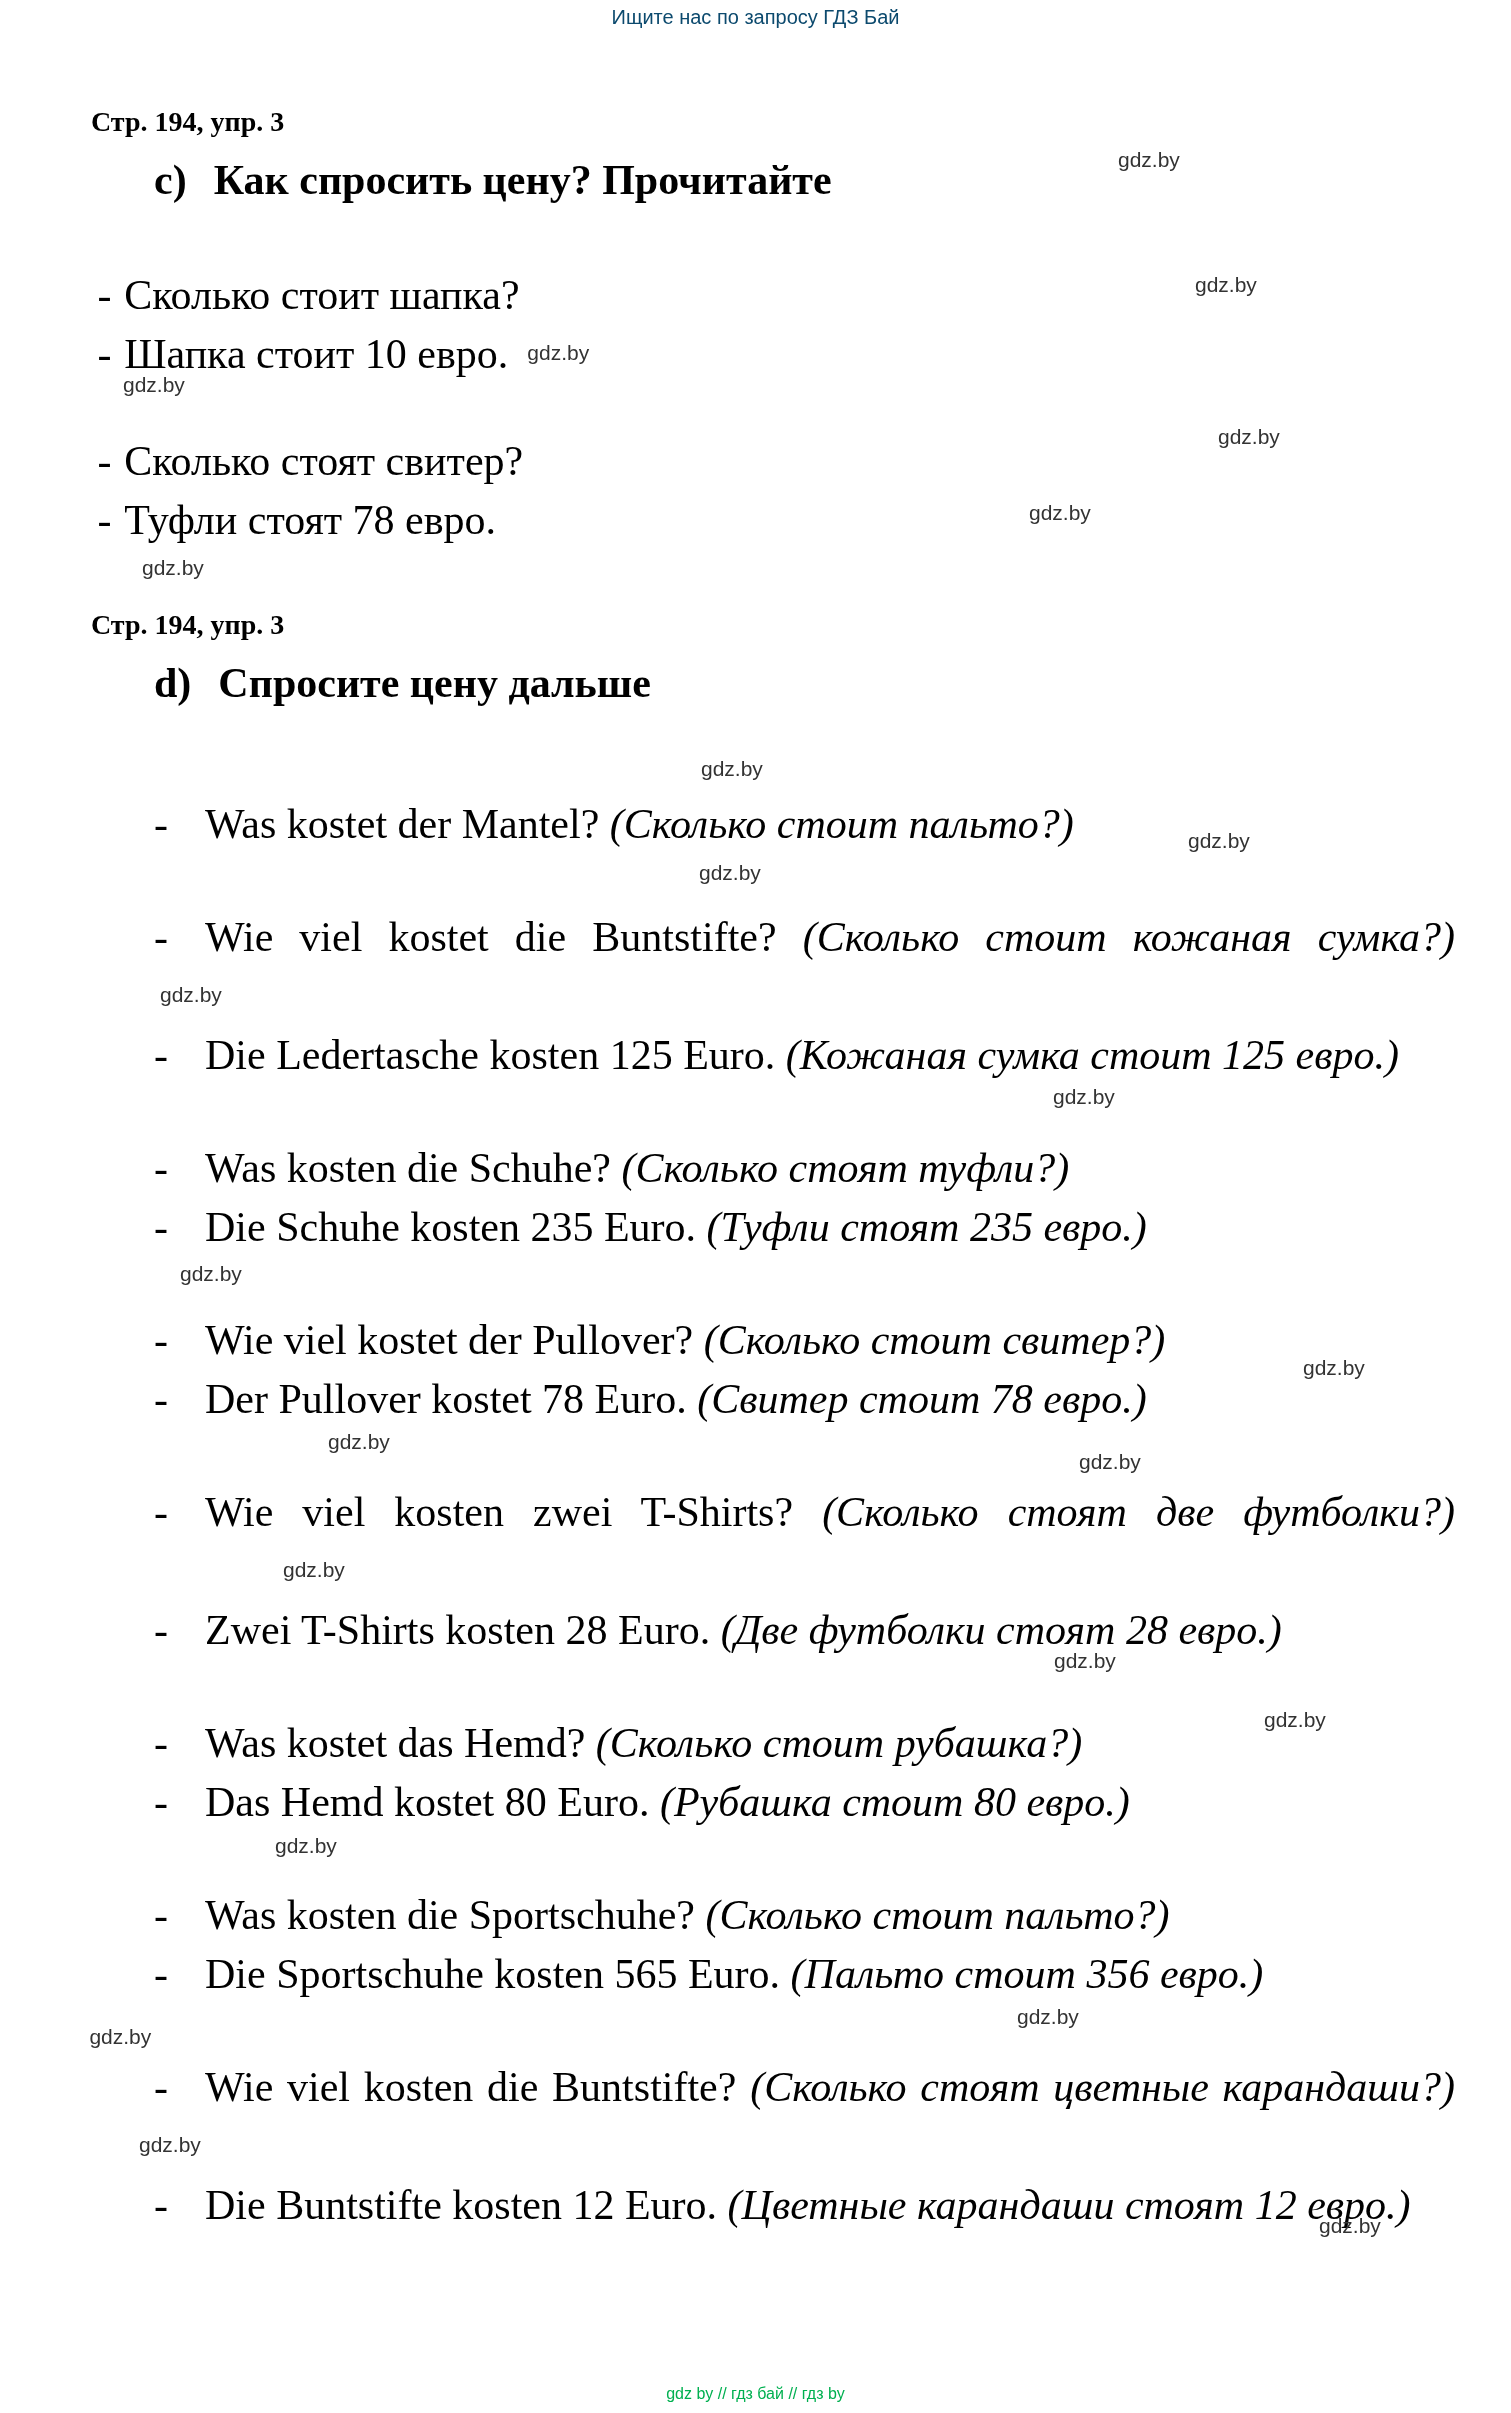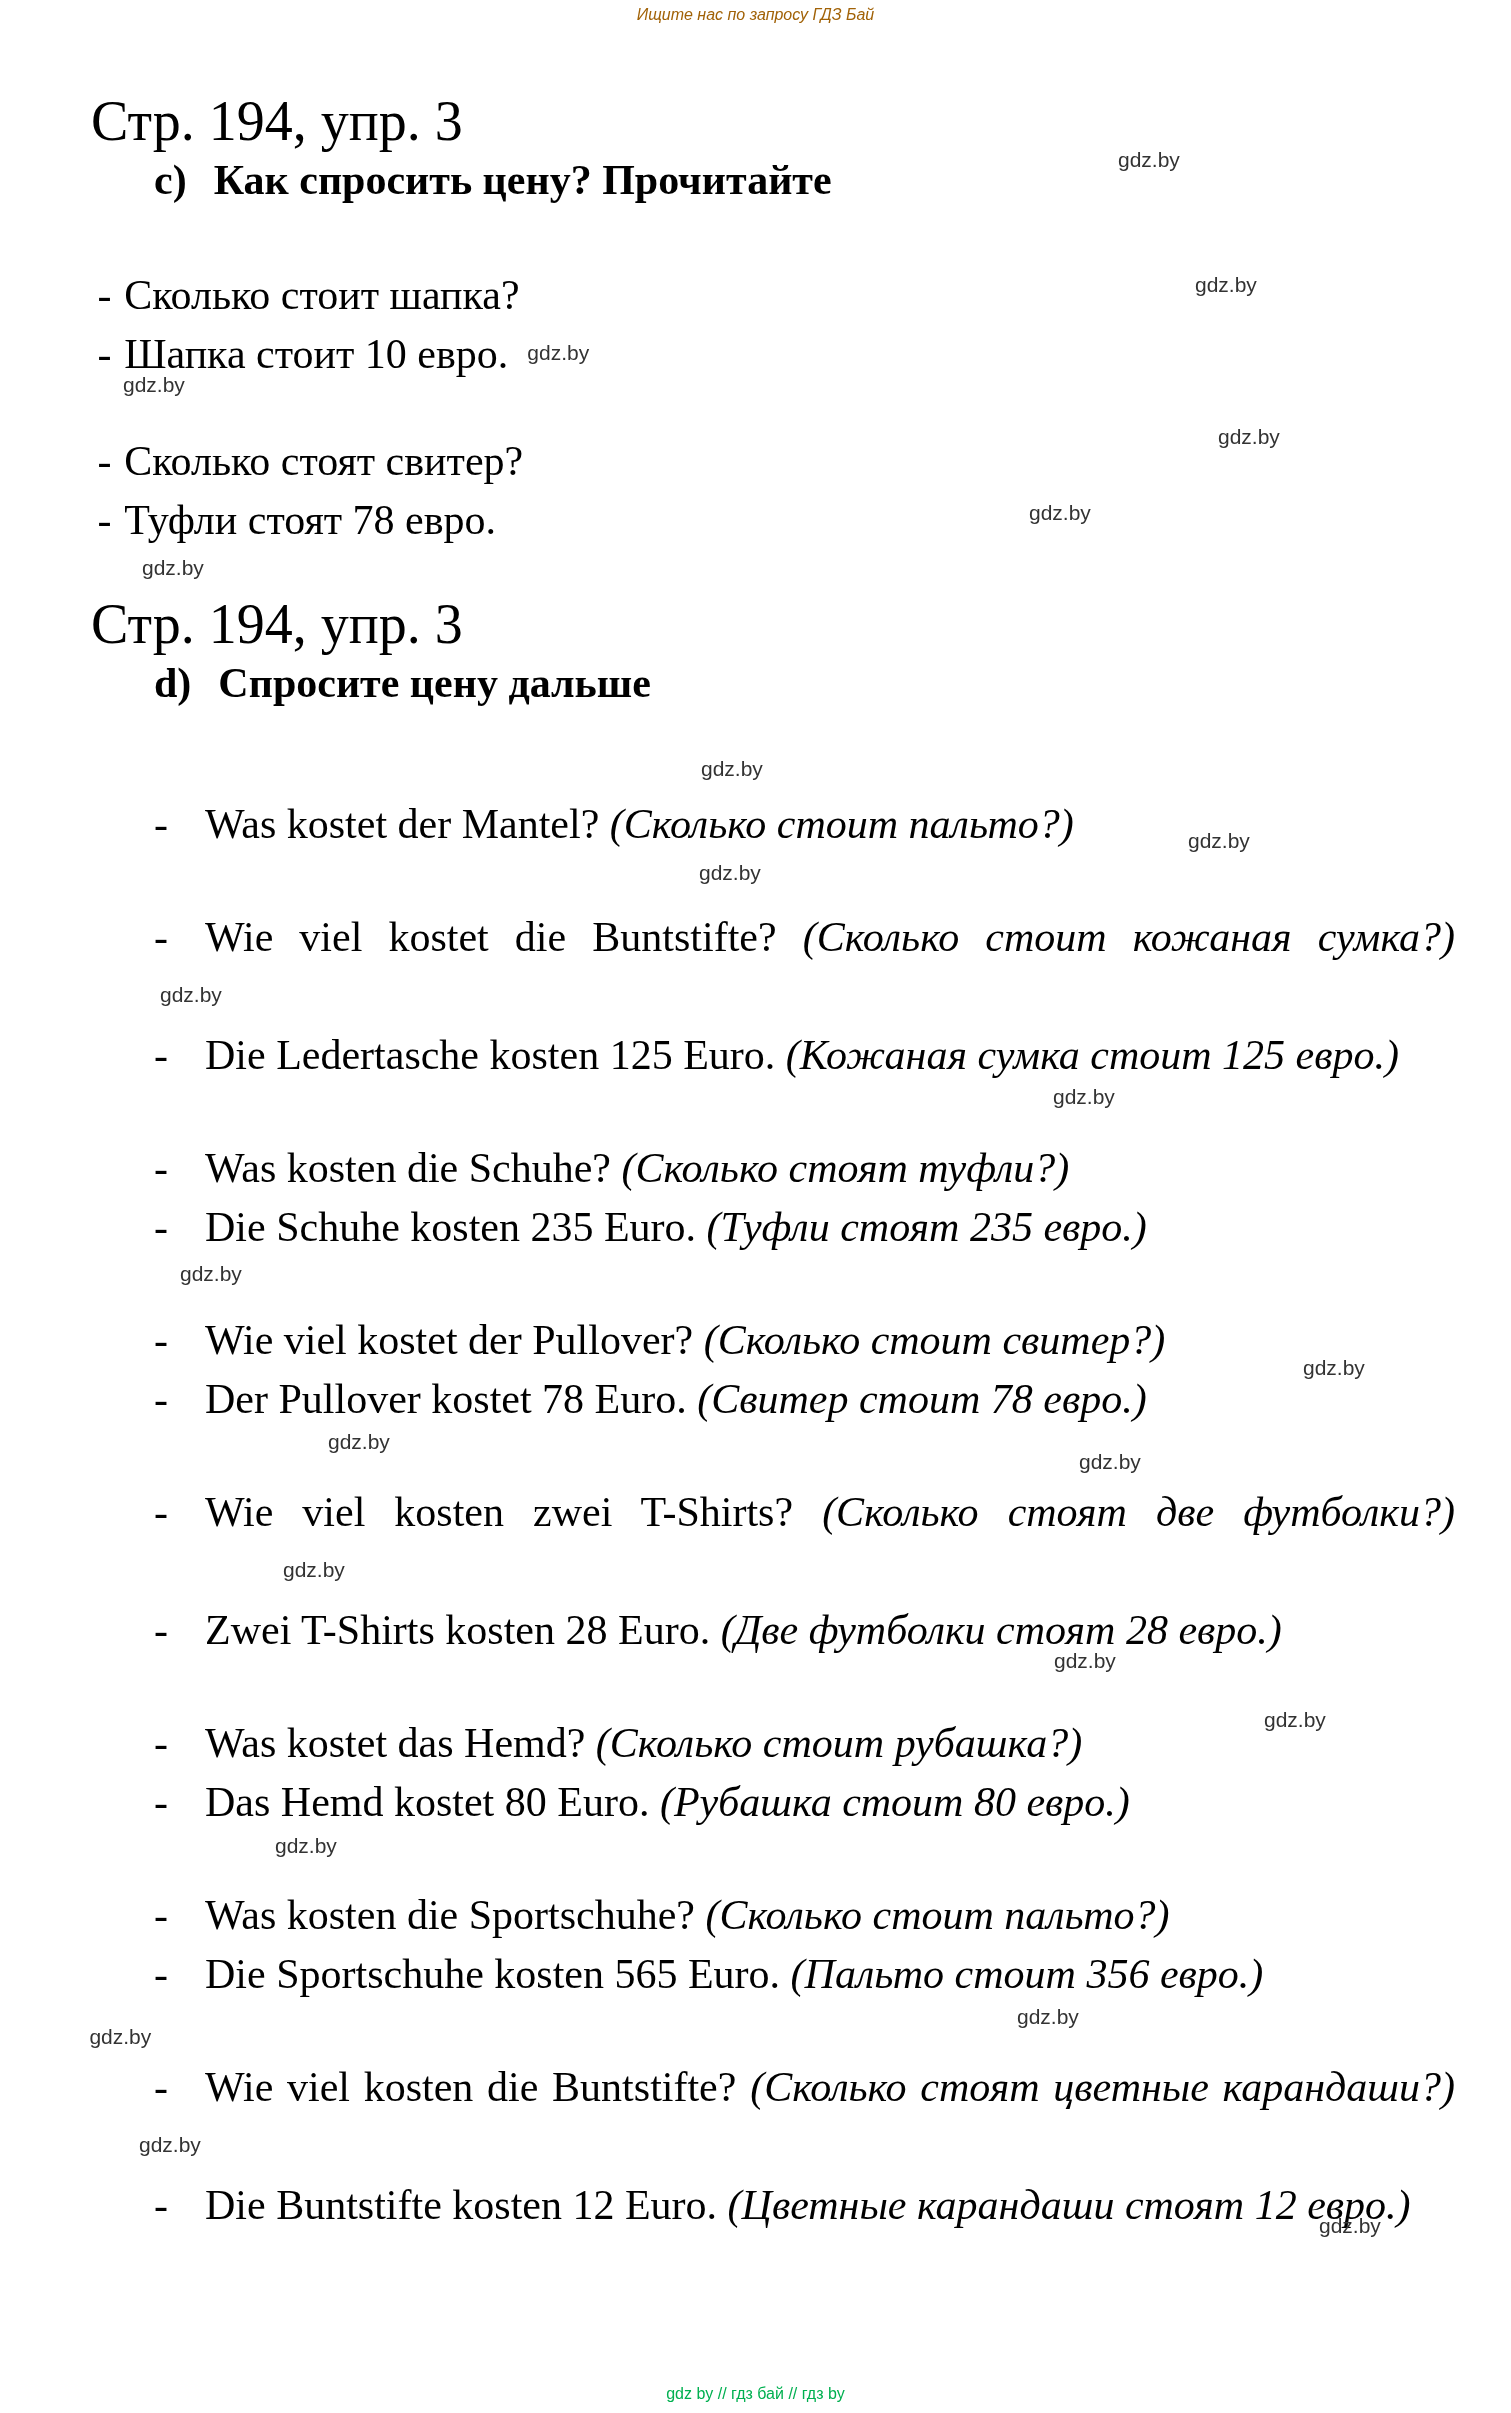--- a/index.html
+++ b/index.html
@@ -9,30 +9,30 @@
     width:1511px; height:2413px;
     background:#ffffff;
     overflow:hidden;
     font-family:"Liberation Serif", serif;
     color:#000000;
   }
   .banner {
     position:absolute; top:6.4px; left:0; width:100%;
     text-align:center;
     font-family:"Liberation Sans", sans-serif;
-    font-size:16px; color:#a16207;font-style:italic;
+    font-size:20px; color:#0c4a6e;
   }
   .footer {
     position:absolute; bottom:9.6px; left:0; width:100%;
     text-align:center;
     font-family:"Liberation Sans", sans-serif;
     font-size:16px; color:#00B050;
   }
   .content { position:relative; padding:92px 56px 0 91px; }
-  .hdr { font-size:56px; font-weight:normal; line-height:59px; }
+  .hdr { font-size:28px; font-weight:bold; line-height:59px; }
   .sub { position:relative; font-size:42px; font-weight:bold; line-height:59px; text-indent:63px; }
   .sub .lbl { margin-right:27px; }
   .sub-c { margin-bottom:56px; }
   .sub-d { margin-bottom:82px; }
   .pair { position:relative; }
   .c-pair1 { margin-bottom:48px; }
   .c-pair2 { margin-bottom:45px; }
   .d-pair { margin-bottom:54px; }
   .line { font-size:42px; line-height:59px; }
   .c-line { text-indent:6.4px; }

